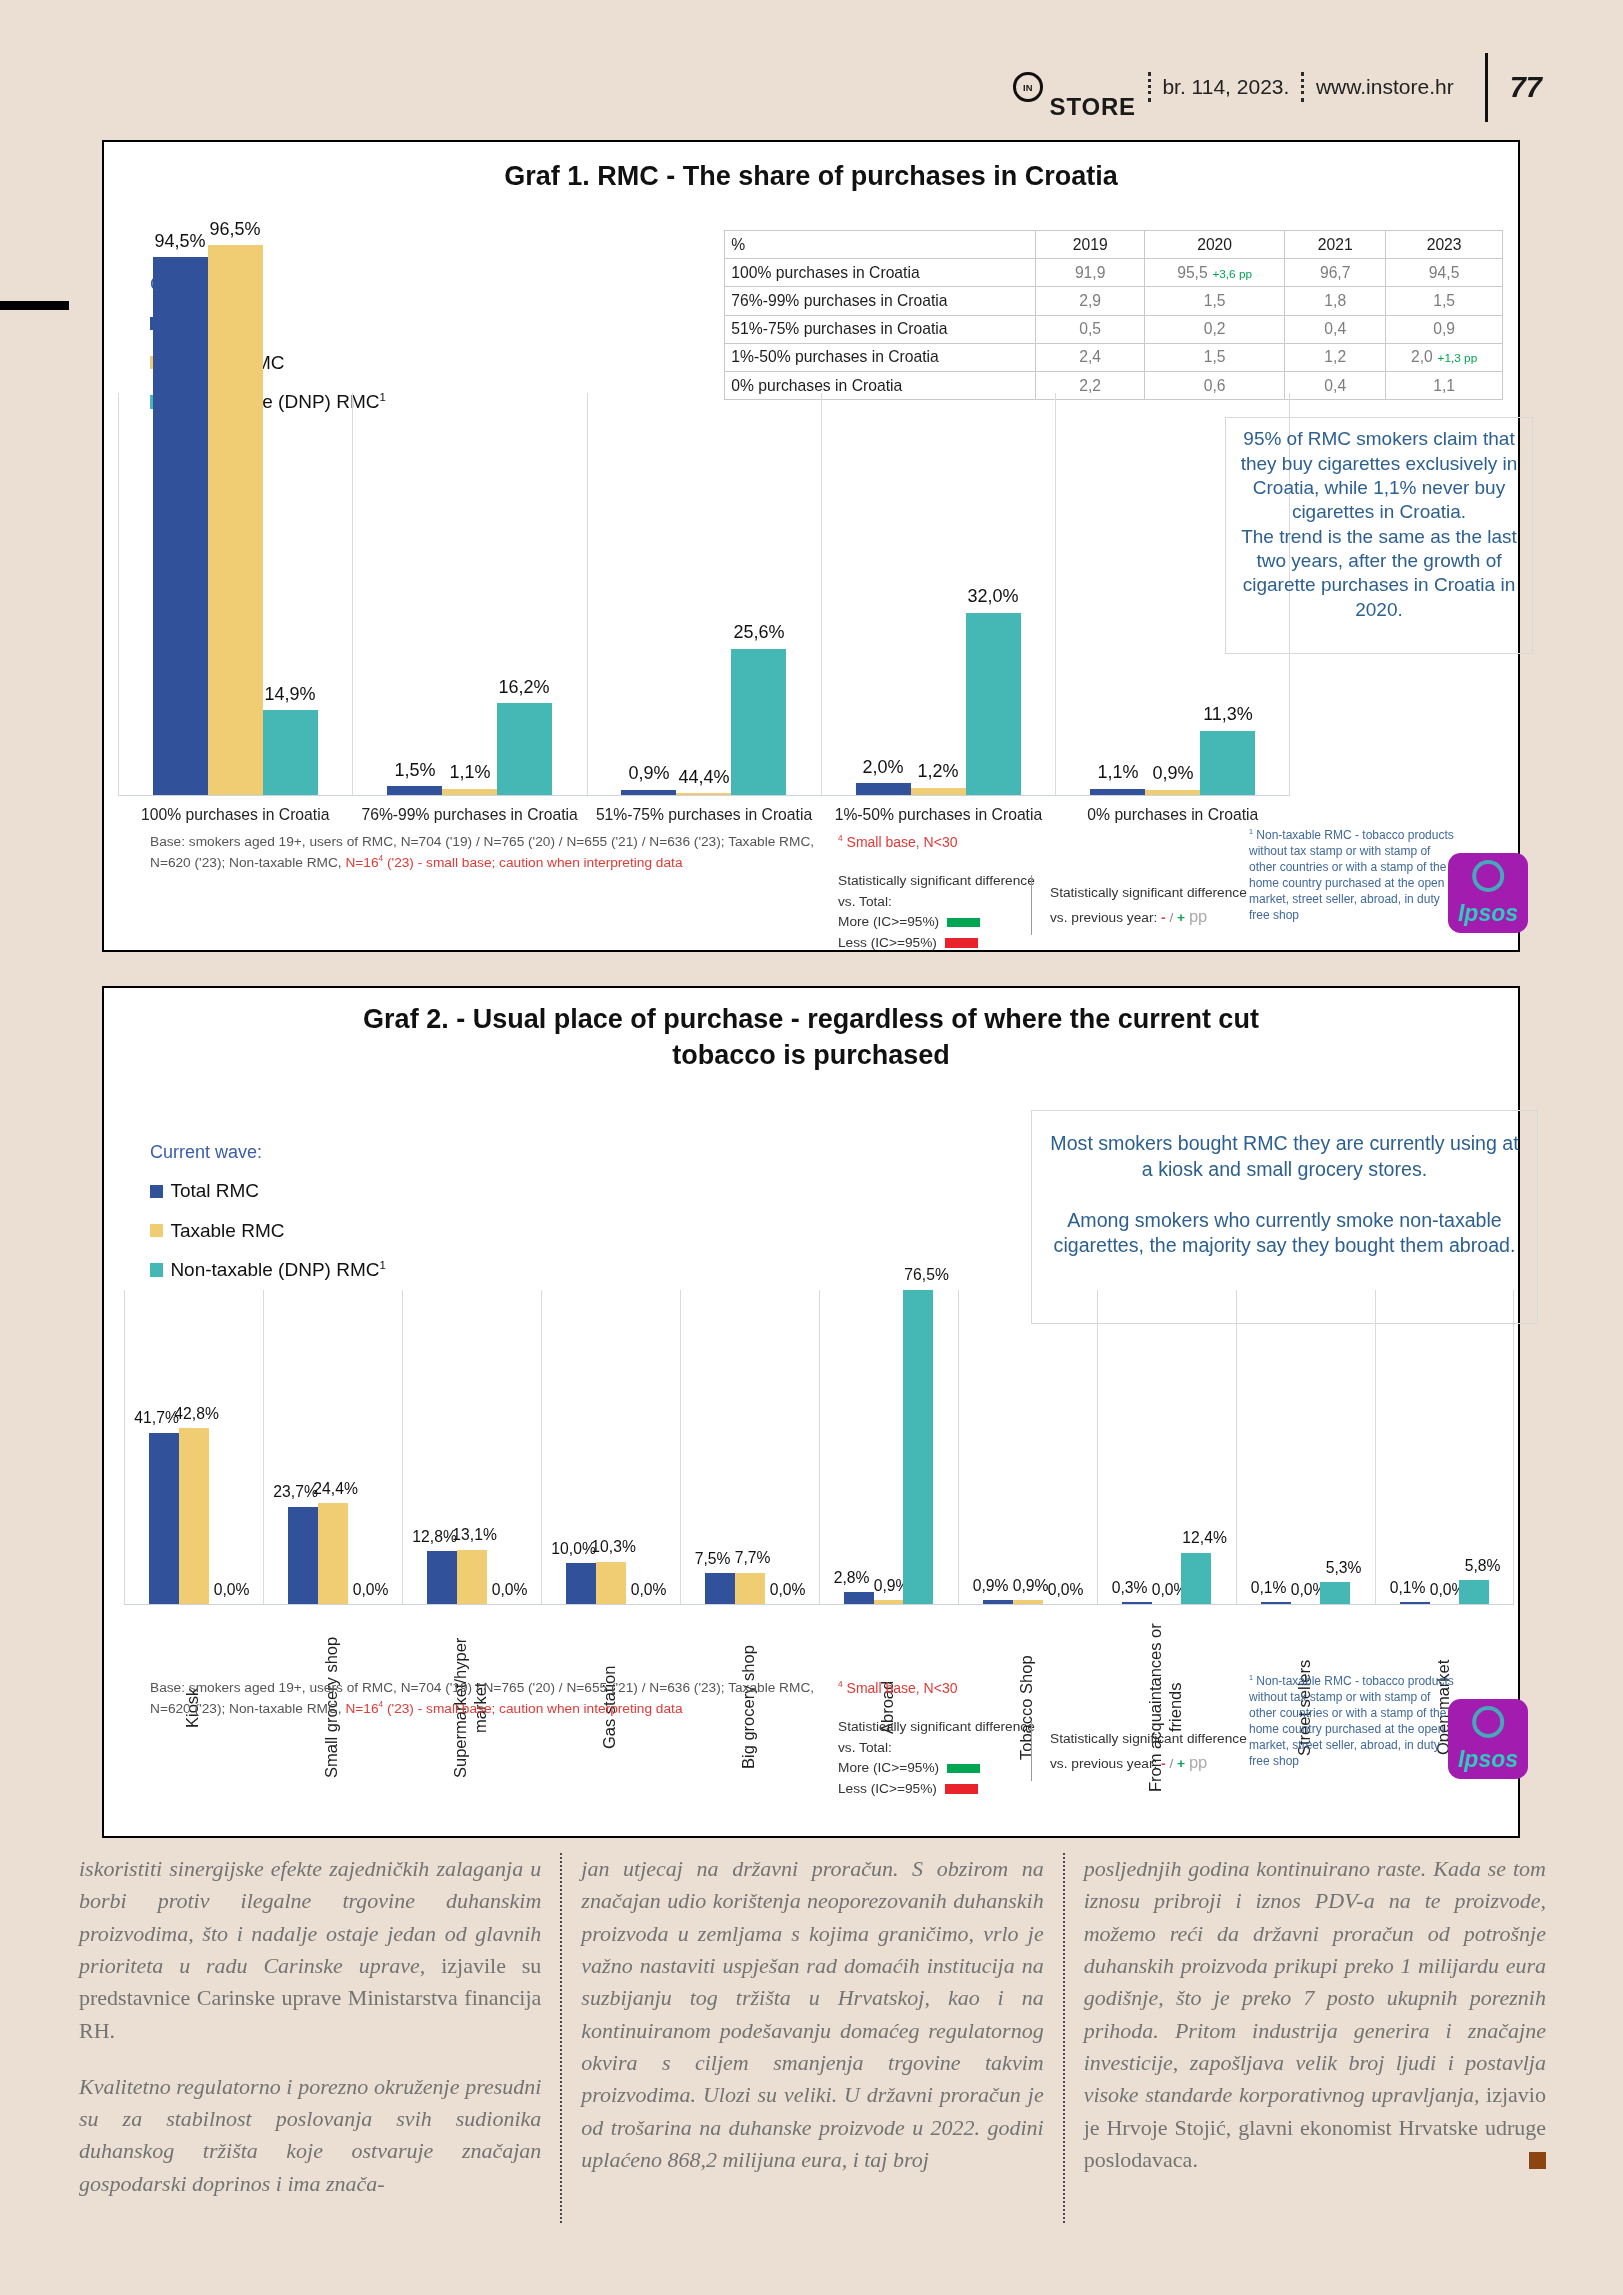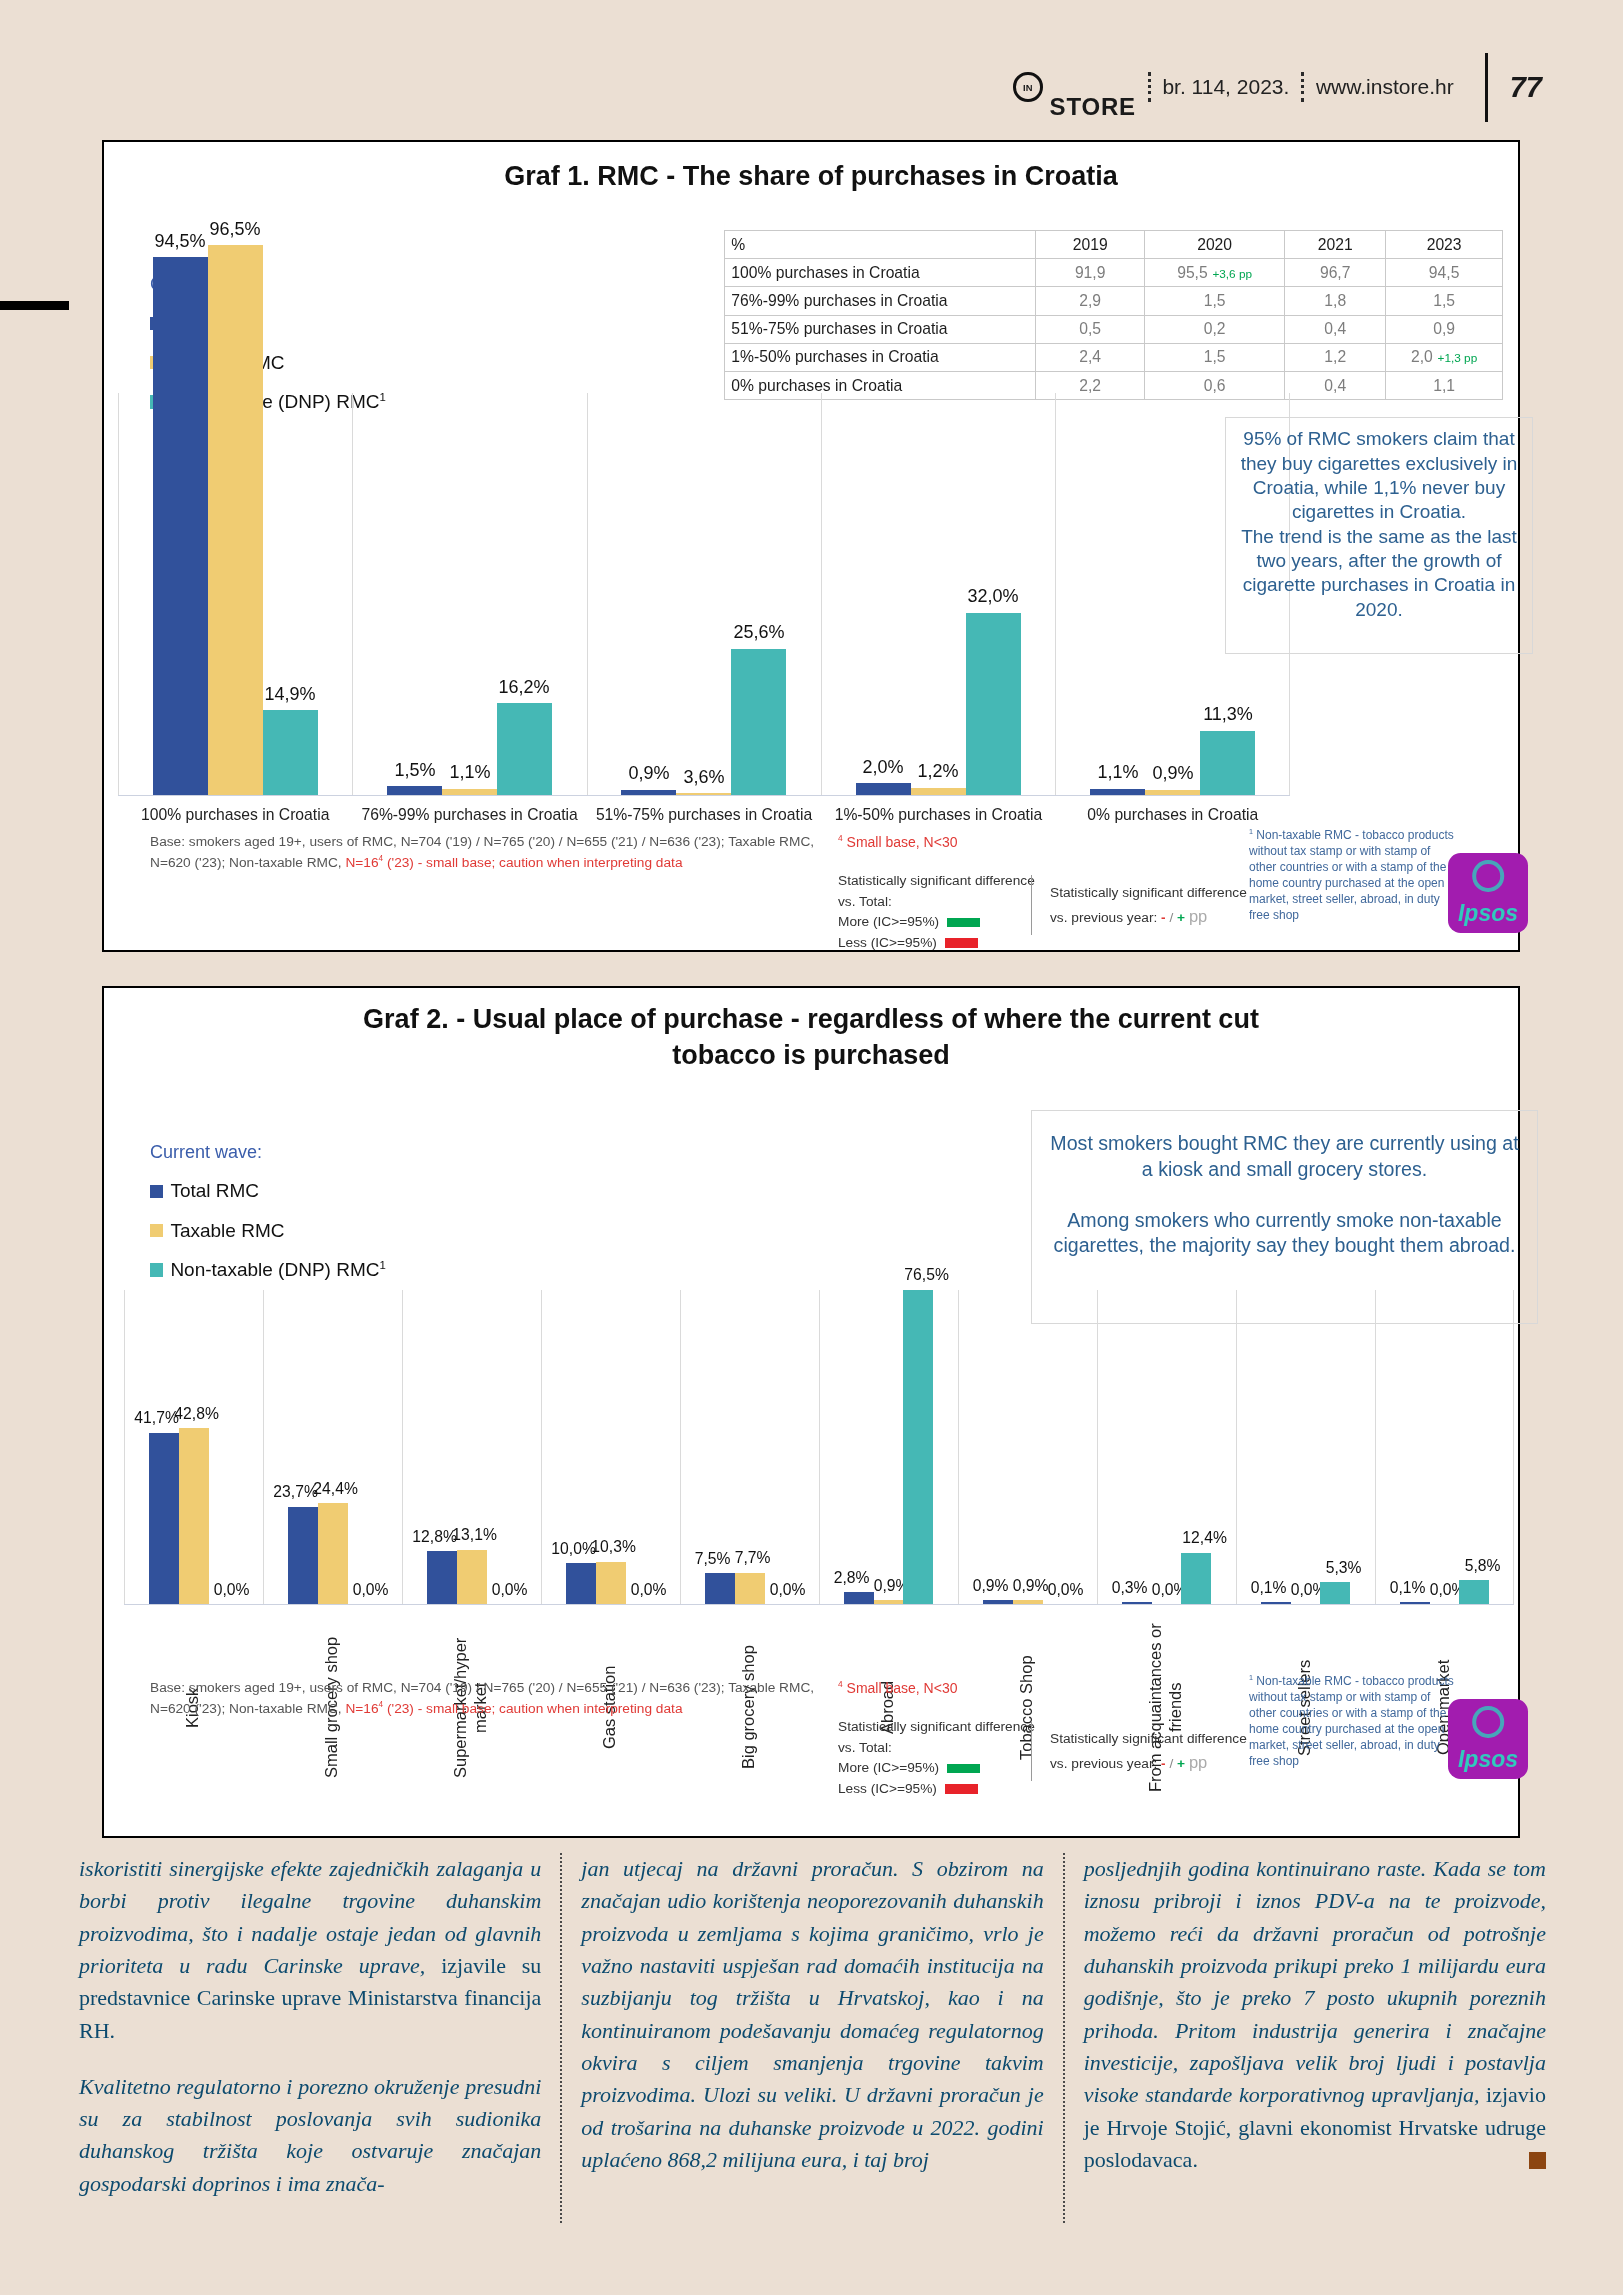--- a/index.html
+++ b/index.html
@@ -74,21 +74,21 @@
   .box1 .fn-base{top:690px;} .box1 .fn-small{top:690px;} .box1 .fn-sig{top:729px;}
   .box1 .fn-div{top:733px;} .box1 .fn-prev{top:741px;} .box1 .fn-blue{top:685px;} .box1 .ipsos{top:711px;}
   .box2 .fn-base{top:690px;} .box2 .fn-small{top:690px;} .box2 .fn-sig{top:729px;}
   .box2 .fn-div{top:733px;} .box2 .fn-prev{top:741px;} .box2 .fn-blue{top:685px;} .box2 .ipsos{top:711px;}
   
   .article{position:absolute;left:79px;top:1853px;width:1467px;display:flex;align-items:stretch;}
   .acol{flex:1;padding:0 19px;}
   .acol:first-child{padding-left:0;}
   .acol:last-child{padding-right:0;}
   .acol.sep{border-right:2.4px dotted #4a4a4a;}
-  .apara{font-family:"Liberation Serif",serif;font-size:22px;line-height:1.47;text-align:justify;color:#0c4a6e;margin:0 0 23.6px 0;}
+  .apara{font-family:"Liberation Serif",serif;font-size:22px;line-height:1.47;text-align:justify;color:#737373;margin:0 0 23.6px 0;}
   .seg-i{font-style:italic;}
   .seg-n{font-style:normal;}
   .endsq{display:inline-block;width:17.3px;height:17.3px;background:#8c4510;float:right;margin-top:7.9px;}
 </style>
 </head>
 <body>
 
 <div class="header">
   <div class="logo-circle">
       <span>IN</span>
@@ -193,21 +193,21 @@
       <div class="val" style="left: 172px; bottom: 90px;">14,9%</div>
       <div class="bar" style="left: 269px; width: 55px; height: 8.6px; background: rgb(49, 81, 155);"></div>
       <div class="val" style="left: 297px; bottom: 14px;">1,5%</div>
       <div class="bar" style="left: 324px; width: 55px; height: 6.3px; background: rgb(240, 204, 114);"></div>
       <div class="val" style="left: 352px; bottom: 11.8px;">1,1%</div>
       <div class="bar" style="left: 379px; width: 55px; height: 92px; background: rgb(69, 184, 181);"></div>
       <div class="val" style="left: 406px; bottom: 97px;">16,2%</div>
       <div class="bar" style="left: 503px; width: 55px; height: 5.5px; background: rgb(49, 81, 155);"></div>
       <div class="val" style="left: 531px; bottom: 11px;">0,9%</div>
       <div class="bar" style="left: 558px; width: 55px; height: 1.6px; background: rgb(240, 204, 114);"></div>
-      <div class="val" style="left: 586px; bottom: 7px;">3,6%</div>
+      <div class="val" style="left: 586px; bottom: 7px;">44,4%</div>
       <div class="bar" style="left: 613px; width: 55px; height: 146px; background: rgb(69, 184, 181);"></div>
       <div class="val" style="left: 641px; bottom: 152px;">25,6%</div>
       <div class="bar" style="left: 738px; width: 55px; height: 11.8px; background: rgb(49, 81, 155);"></div>
       <div class="val" style="left: 765px; bottom: 17.3px;">2,0%</div>
       <div class="bar" style="left: 793px; width: 55px; height: 7px; background: rgb(240, 204, 114);"></div>
       <div class="val" style="left: 820px; bottom: 12.6px;">1,2%</div>
       <div class="bar" style="left: 848px; width: 55px; height: 182px; background: rgb(69, 184, 181);"></div>
       <div class="val" style="left: 875px; bottom: 188px;">32,0%</div>
       <div class="bar" style="left: 972px; width: 55px; height: 6.3px; background: rgb(49, 81, 155);"></div>
       <div class="val" style="left: 1000px; bottom: 11.8px;">1,1%</div>

